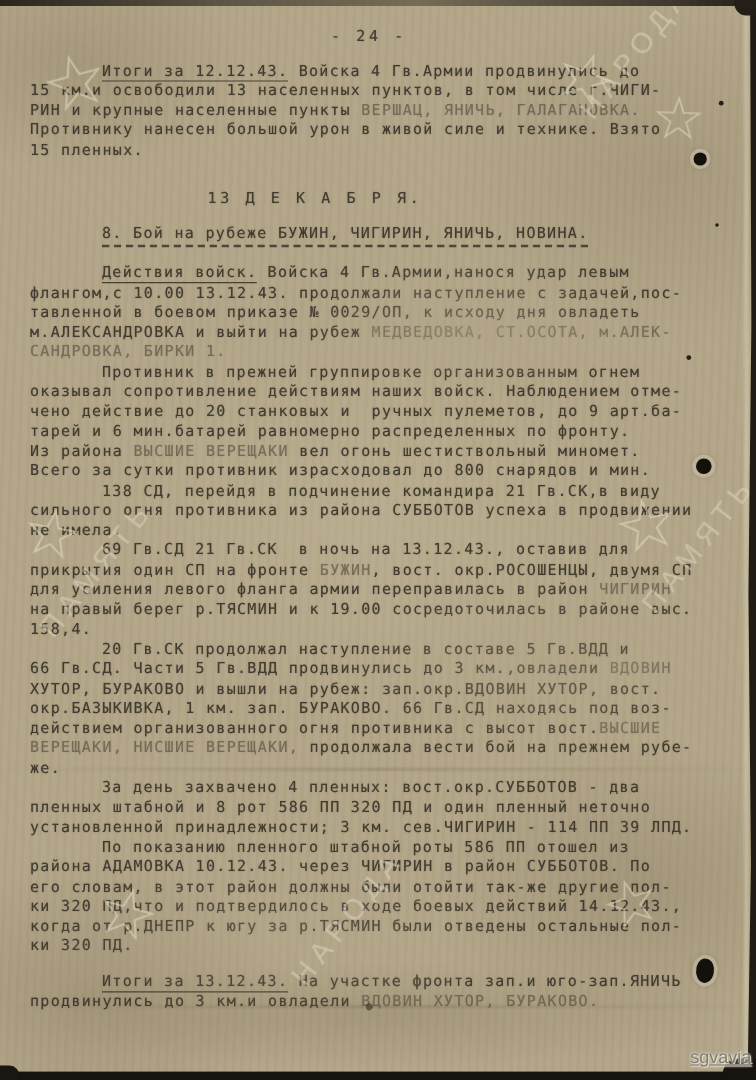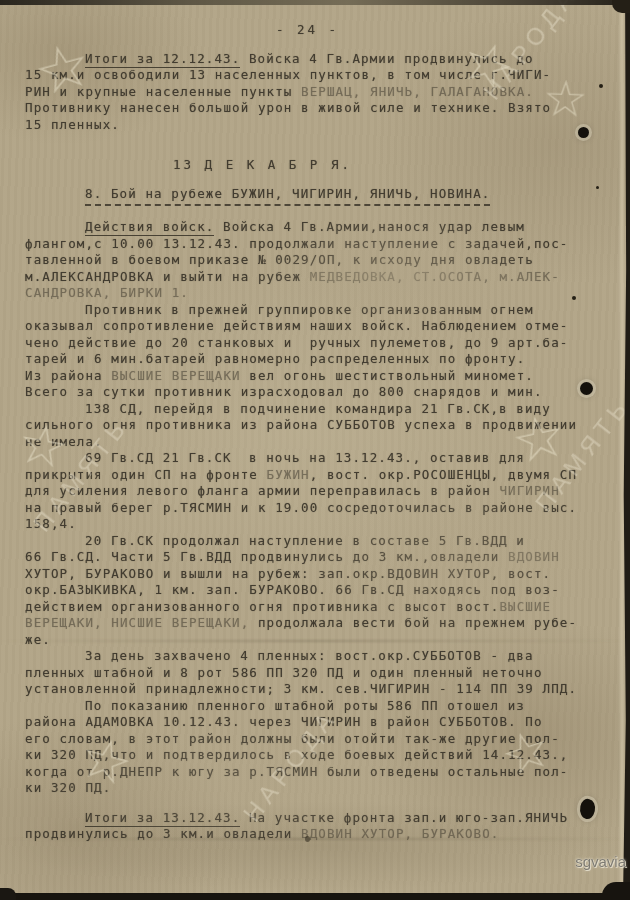--- a/index.html
+++ b/index.html
@@ -63,23 +63,24 @@
   .corner-tr{position:absolute;right:0;top:0;width:18px;height:13px;background:#241f16;border-bottom-left-radius:10px;}
   .hole{position:absolute;background:#14110c;border-radius:50%;
     box-shadow:0 0 0 3px rgba(214,204,178,0.55), 0 0 7px rgba(0,0,0,0.35);}
   .hole.h1{left:578px;top:127px;width:11px;height:11px;}
   .hole.h2{left:580px;top:382px;width:13px;height:13px;}
   .hole.h3{left:580px;top:799px;width:15px;height:20px;border-radius:46% 58% 50% 62%;transform:rotate(12deg);}
   .speck{position:absolute;background:#241f15;border-radius:50%;}
   .crease{position:absolute;left:0;right:0;height:2px;pointer-events:none;
     background:linear-gradient(to right, transparent, rgba(85,75,55,0.28), transparent);filter:blur(1px);}
   .sgvavia{
-    position:absolute;right:4px;bottom:30px;
+    position:absolute;right:4px;bottom:10px;
     font-family:"Liberation Sans", sans-serif;font-size:15px;color:#7d7a72;
     text-shadow:0 0 3px rgba(238,233,216,0.95), 0 0 1px rgba(244,239,222,0.9), 1px 1px 0 rgba(230,224,206,0.8);
+    text-decoration:underline;
   }
 </style>
 </head>
 <body>
 
 <div class="scan-page">
 
   <div class="doc-body">
     <div class="page-number">- 24 -</div>
     <div>

